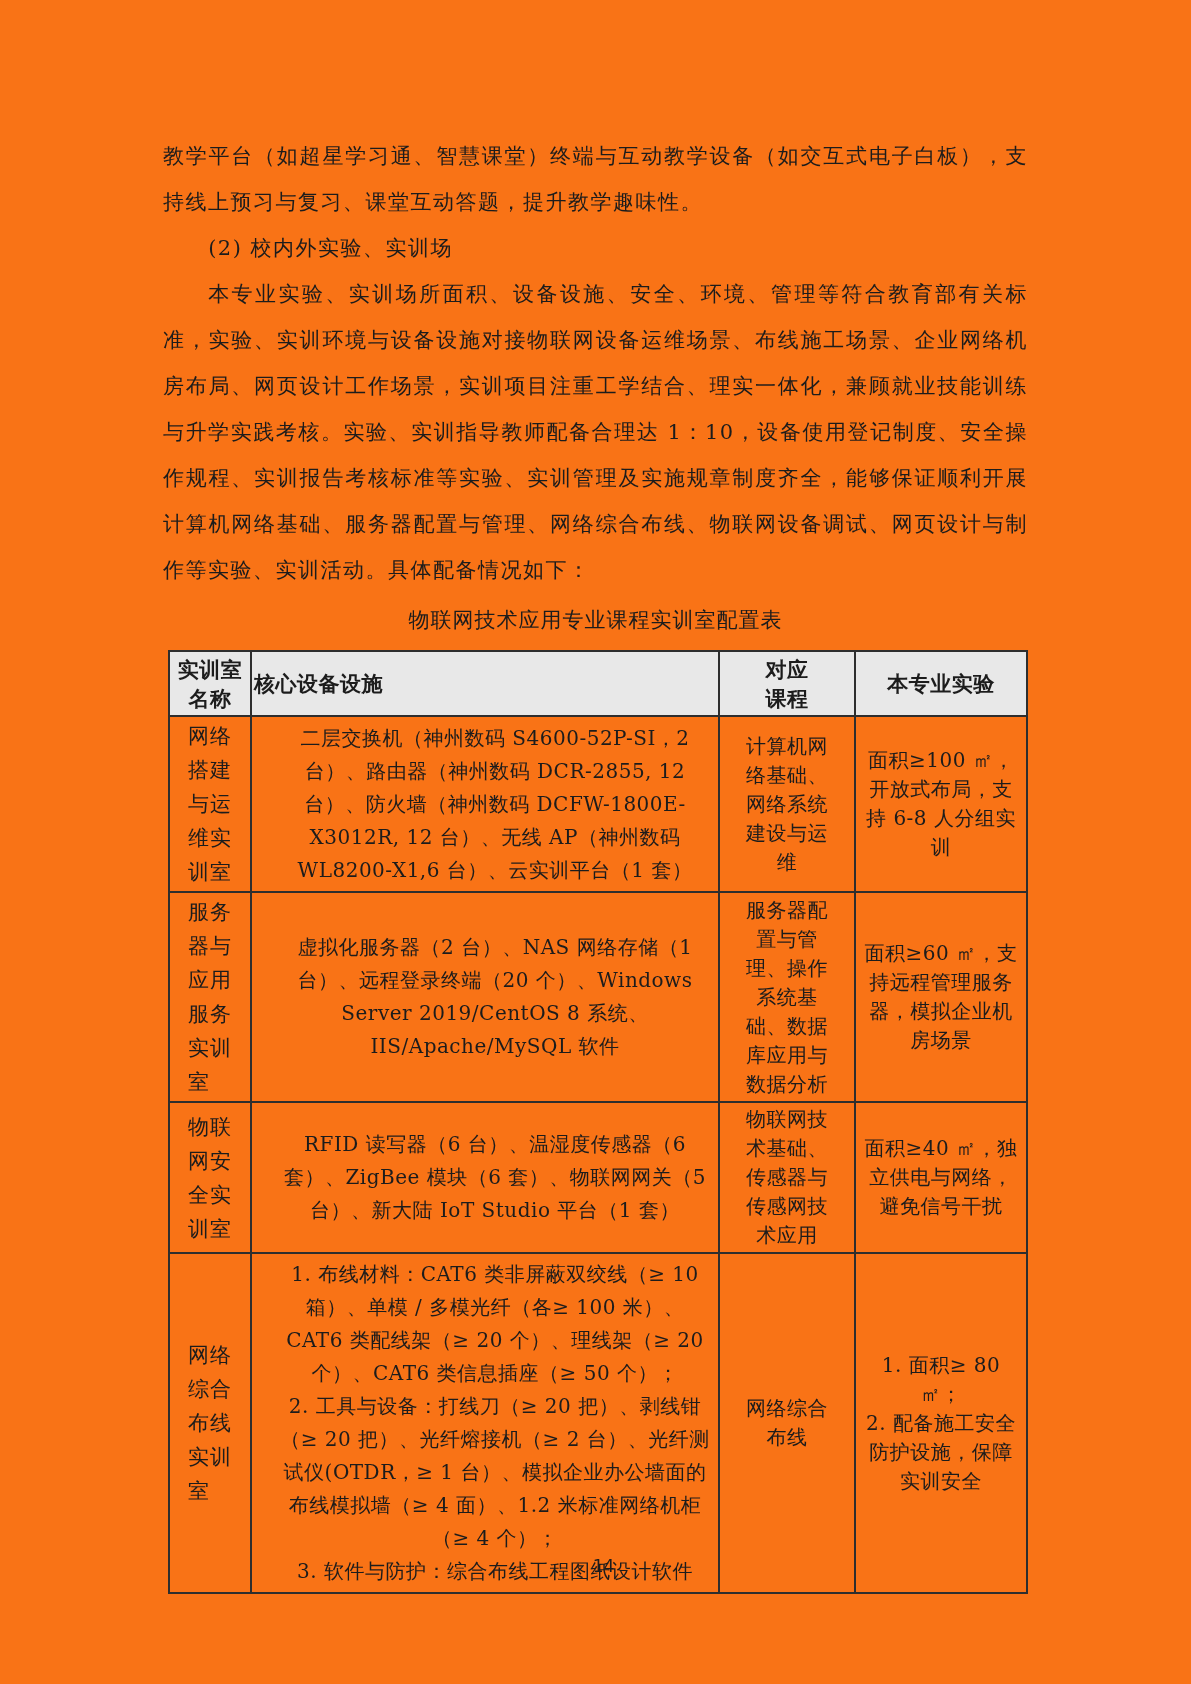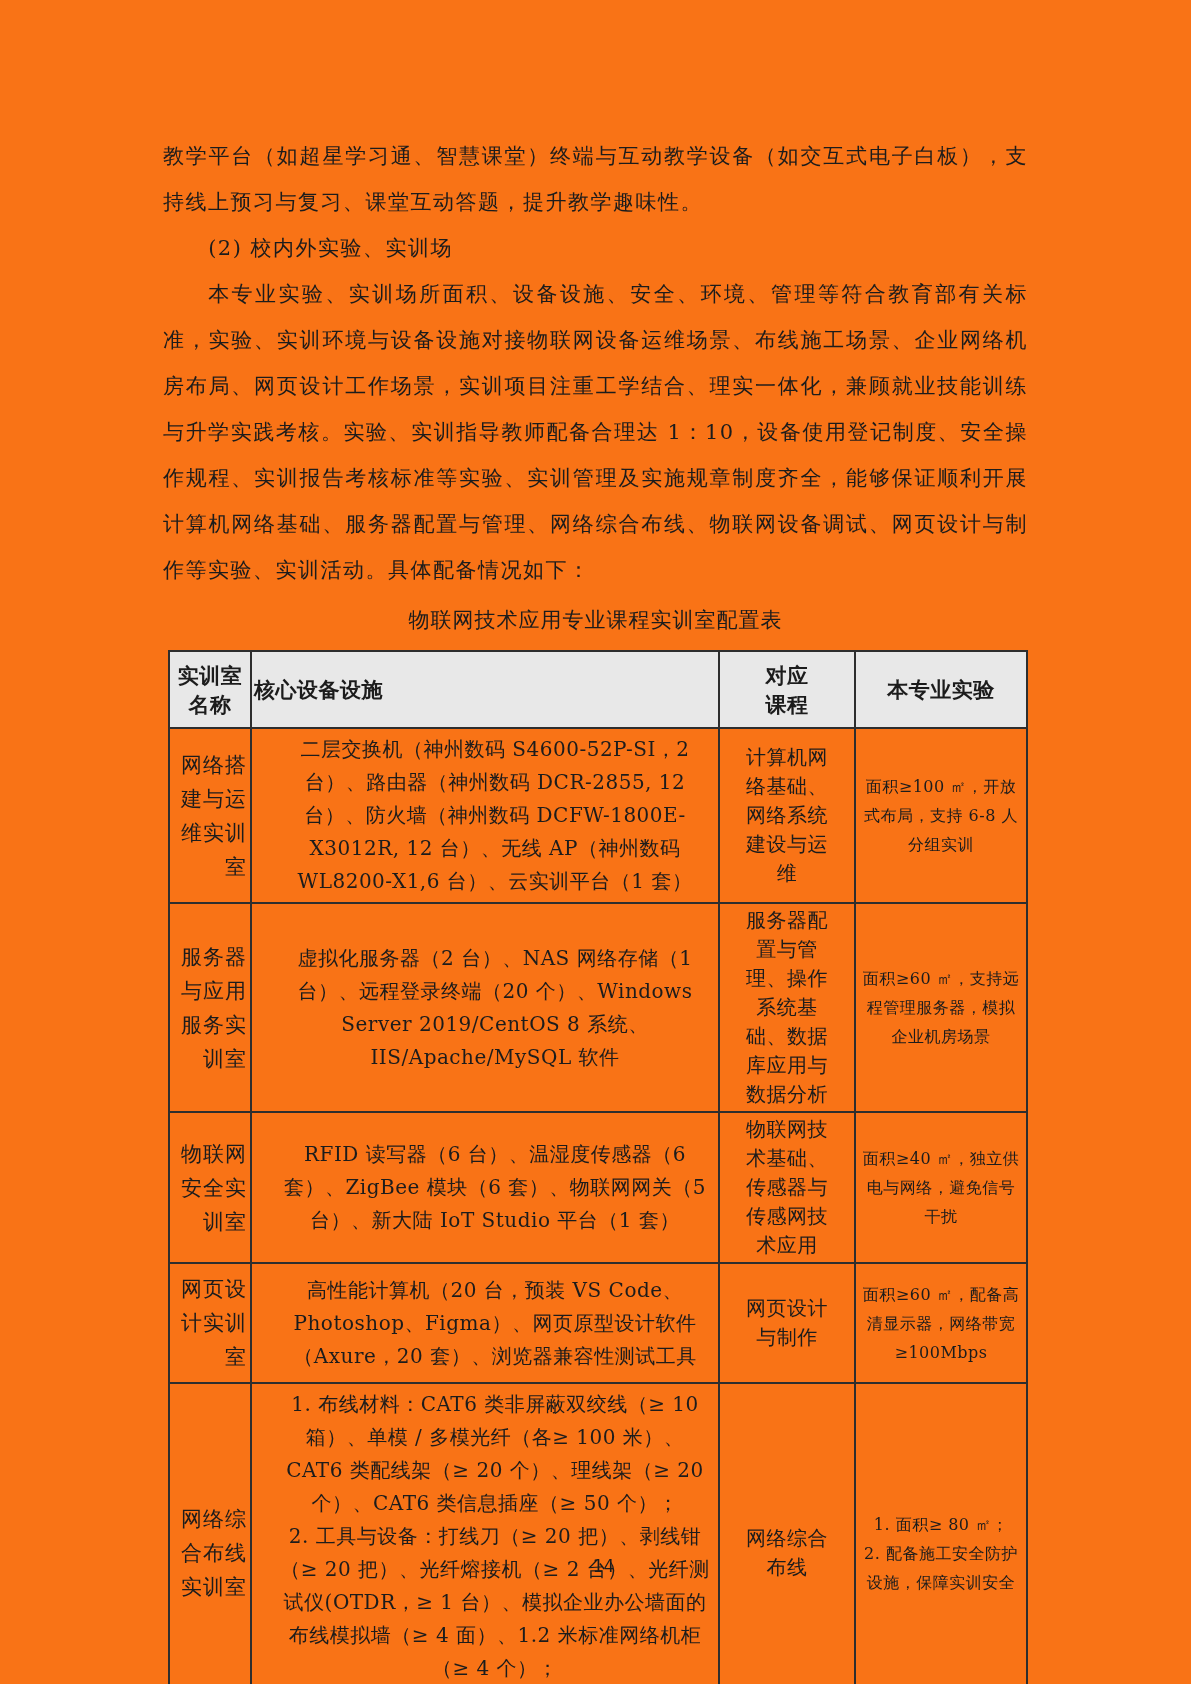--- a/index.html
+++ b/index.html
@@ -55,56 +55,56 @@
   table.lab-table col.c3 { width: 136px; }
   table.lab-table col.c4 { width: 172px; }
   table.lab-table th,
   table.lab-table td {
     border: 2px solid #2e2e2e;
     vertical-align: middle;
     font-weight: 400;
     white-space: pre-line;
     overflow: hidden;
   }
-  table.lab-table thead tr { height: 77px; }
+  table.lab-table thead tr { height: 65px; }
   table.lab-table th {
     background: #e8e8e8;
     font-weight: 700;
     font-size: 21px;
     line-height: 29px;
     text-align: center;
     letter-spacing: 0.5px;
   }
   table.lab-table th.col-equipment {
     text-align: left;
     padding-left: 2px;
   }
   td.cell-name {
     font-size: 21px;
     line-height: 34px;
-    text-align: right;
-    padding: 2px 3px;
+    text-align: left;
+    padding: 2px 18px;
     letter-spacing: 1px;
   }
   td.cell-equipment {
     font-size: 20px;
     line-height: 33px;
     text-align: center;
     padding: 4px 6px 4px 26px;
     letter-spacing: 0.5px;
   }
   td.cell-courses {
     font-size: 20px;
     line-height: 29px;
     text-align: center;
     padding: 2px 20px;
     letter-spacing: 0.5px;
   }
   td.cell-site {
-    font-size: 16px;
+    font-size: 20px;
     line-height: 29px;
     text-align: center;
     padding: 2px 5px;
     letter-spacing: 0.5px;
   }
   tr.r1 { height: 140px; }
   tr.r2 { height: 133px; }
   tr.r3 { height: 118px; }
   tr.r4 { height: 120px; }
   tr.r5 { height: 293px; }
@@ -163,26 +163,20 @@
           <td class="cell-equipment">虚拟化服务器（2 台）、NAS 网络存储（1 台）、远程登录终端（20 个）、Windows Server 2019/CentOS 8 系统、IIS/Apache/MySQL 软件</td>
           <td class="cell-courses">服务器配置与管理、操作系统基础、数据库应用与数据分析</td>
           <td class="cell-site">面积≥60 ㎡，支持远程管理服务器，模拟企业机房场景</td>
         </tr>
         <tr class="r3">
           <td class="cell-name">物联网安全实训室</td>
           <td class="cell-equipment">RFID 读写器（6 台）、温湿度传感器（6 套）、ZigBee 模块（6 套）、物联网网关（5 台）、新大陆 IoT Studio 平台（1 套）</td>
           <td class="cell-courses">物联网技术基础、传感器与传感网技术应用</td>
           <td class="cell-site">面积≥40 ㎡，独立供电与网络，避免信号干扰</td>
         </tr>
-        <tr class="r4">
-          <td class="cell-name">网页设计实训室</td>
-          <td class="cell-equipment">高性能计算机（20 台，预装 VS Code、Photoshop、Figma）、网页原型设计软件（Axure，20 套）、浏览器兼容性测试工具</td>
-          <td class="cell-courses">网页设计与制作</td>
-          <td class="cell-site">面积≥60 ㎡，配备高清显示器，网络带宽≥100Mbps</td>
-        </tr>
         <tr class="r5">
           <td class="cell-name">网络综合布线实训室</td>
           <td class="cell-equipment">1. 布线材料：CAT6 类非屏蔽双绞线（≥ 10 箱）、单模 / 多模光纤（各≥ 100 米）、CAT6 类配线架（≥ 20 个）、理线架（≥ 20 个）、CAT6 类信息插座（≥ 50 个）；
 2. 工具与设备：打线刀（≥ 20 把）、剥线钳（≥ 20 把）、光纤熔接机（≥ 2 台）、光纤测试仪(OTDR，≥ 1 台）、模拟企业办公墙面的布线模拟墙（≥ 4 面）、1.2 米标准网络机柜（≥ 4 个）；
 3. 软件与防护：综合布线工程图纸设计软件</td>
           <td class="cell-courses">网络综合布线</td>
           <td class="cell-site">1. 面积≥ 80 ㎡；
 2. 配备施工安全防护设施，保障实训安全</td>
         </tr>
       </tbody>

